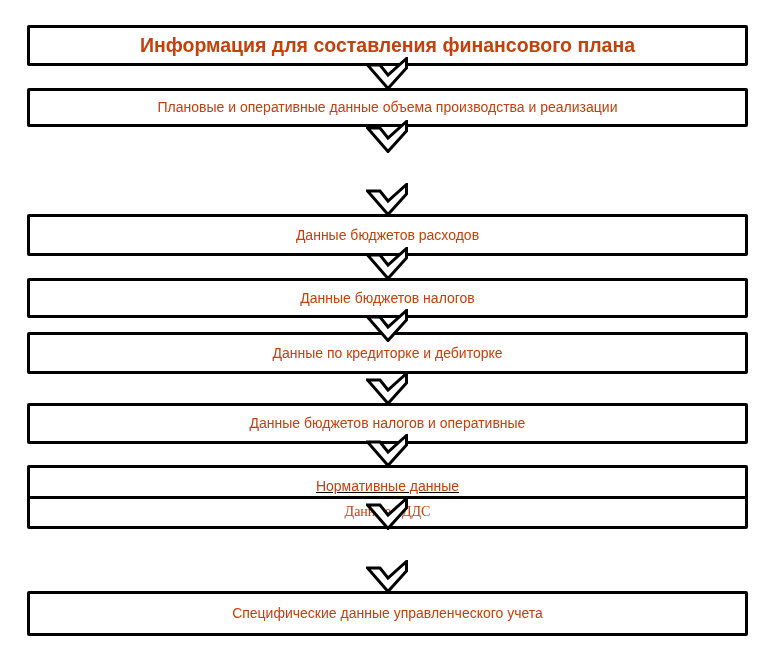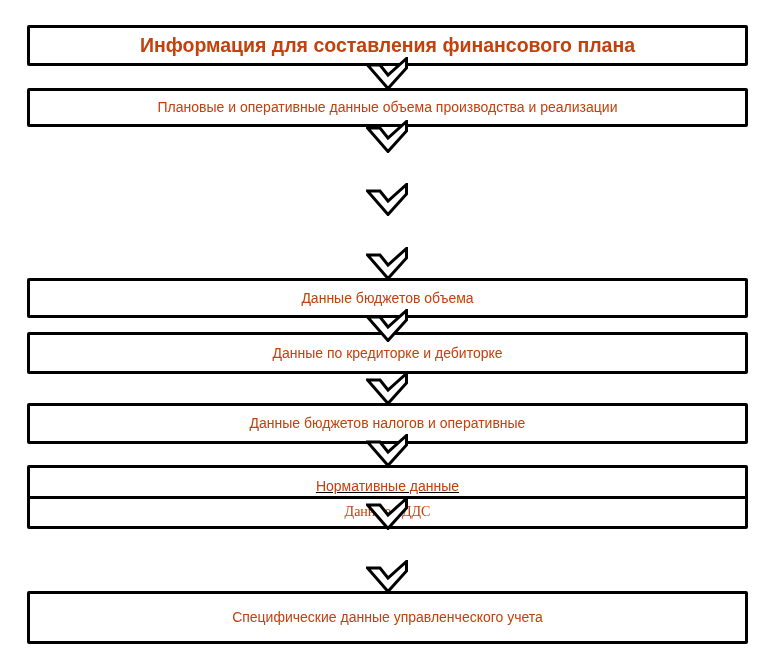--- a/index.html
+++ b/index.html
@@ -67,27 +67,30 @@
 
   <svg class="connector" style="top:120px" viewBox="0 0 42 33">
     <path d="M1.5 8 L14 8 L22 18 L40.5 1.5 L40.5 11 L22 31.5 Z" fill="#ffffff" stroke="#000000" stroke-width="3"></path>
   </svg>
 
 
   <svg class="connector" style="top:183px" viewBox="0 0 42 33">
     <path d="M1.5 8 L14 8 L22 18 L40.5 1.5 L40.5 11 L22 31.5 Z" fill="#ffffff" stroke="#000000" stroke-width="3"></path>
   </svg>
 
+  <div class="box" style="top:214px; height:42px;">
+    <span>Данные бюджетов расходов</span>
+  </div>
 
   <svg class="connector" style="top:247px" viewBox="0 0 42 33">
     <path d="M1.5 8 L14 8 L22 18 L40.5 1.5 L40.5 11 L22 31.5 Z" fill="#ffffff" stroke="#000000" stroke-width="3"></path>
   </svg>
 
   <div class="box" style="top:278px; height:40px;">
-    <span>Данные бюджетов объема</span>
+    <span>Данные бюджетов налогов</span>
   </div>
 
   <svg class="connector" style="top:309px" viewBox="0 0 42 33">
     <path d="M1.5 8 L14 8 L22 18 L40.5 1.5 L40.5 11 L22 31.5 Z" fill="#ffffff" stroke="#000000" stroke-width="3"></path>
   </svg>
 
   <div class="box" style="top:332px; height:42px;">
     <span>Данные по кредиторке и дебиторке</span>
   </div>
 
@@ -112,17 +115,17 @@
   </svg>
 
   <div class="box" style="top:496px; height:33px;font-family:Liberation Serif, serif;">
     <span>Данные БДДС</span>
   </div>
 
   <svg class="connector" style="top:560px" viewBox="0 0 42 33">
     <path d="M1.5 8 L14 8 L22 18 L40.5 1.5 L40.5 11 L22 31.5 Z" fill="#ffffff" stroke="#000000" stroke-width="3"></path>
   </svg>
 
-  <div class="box" style="top:591px; height:53px;align-items:center;">
+  <div class="box" style="top:591px; height:45px;align-items:center;">
     <span>Специфические данные управленческого учета</span>
   </div>
 
 </div>
 
 </body></html>

